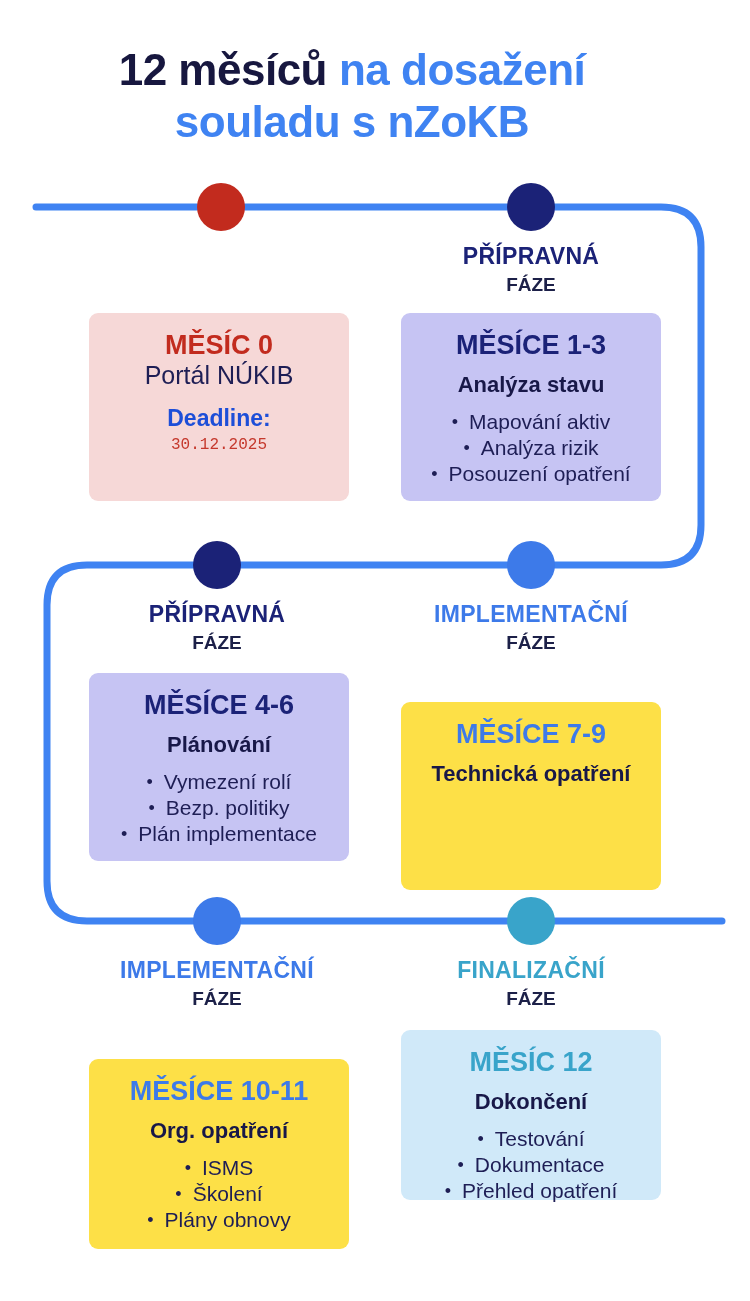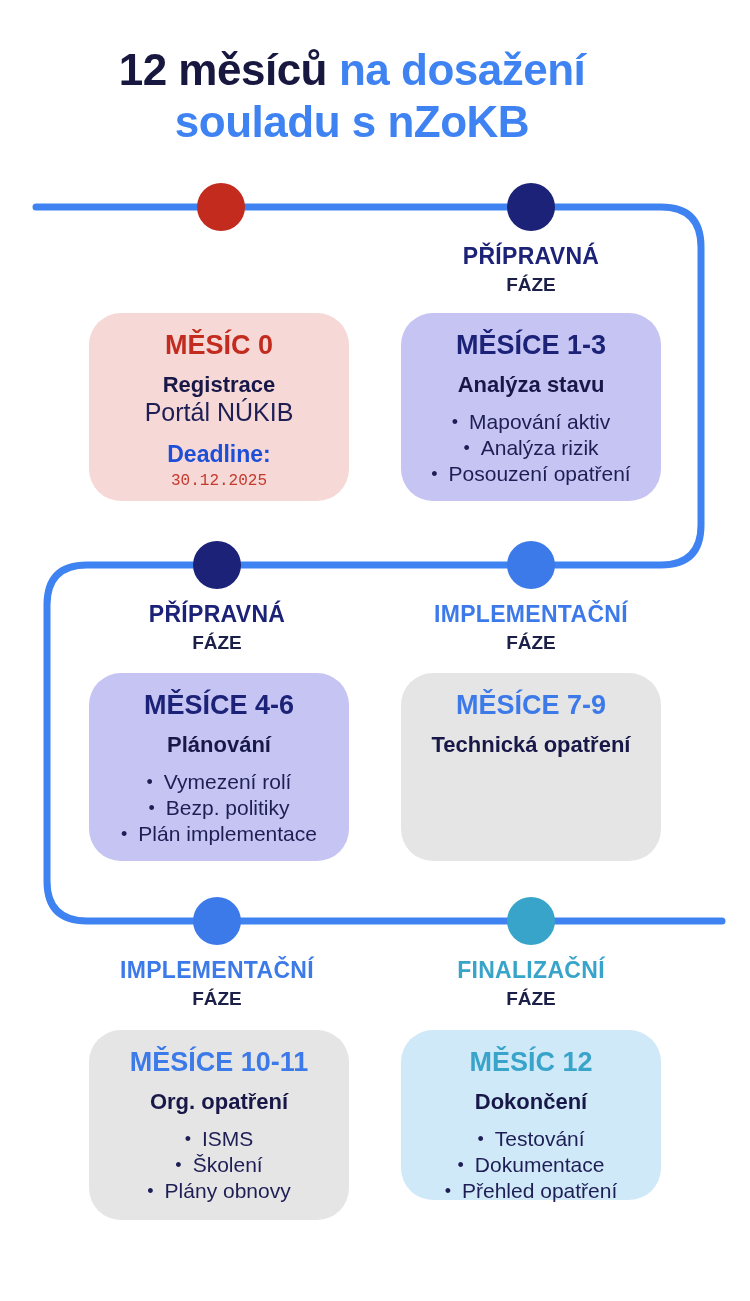--- a/index.html
+++ b/index.html
@@ -19,26 +19,26 @@
   
   .phase{position:absolute;width:300px;text-align:center;}
   .p-title{font-size:23px;font-weight:800;letter-spacing:0.3px;line-height:1.15;}
   .p-sub{font-size:19px;font-weight:700;color:#1c2048;margin-top:6px;line-height:1.1;}
   .c-red{color:#c22b1e;}
   .c-navy{color:#1b2277;}
   .c-blue{color:#3d7ae9;}
   .c-teal{color:#39a4ca;}
   
   .card{
-    position:absolute;width:260px;border-radius:32px;box-sizing:border-box;
+    position:absolute;width:260px;border-radius:9px;box-sizing:border-box;
     text-align:center;padding:14px 8px 0 8px;color:#1e1e55;
   }
   .bg-pink{background:#f6d8d7;}
   .bg-lavender{background:#c6c4f3;}
-  .bg-blue{background:#e5e5e5;}
+  .bg-blue{background:#fde047;margin-top:29px;}
   .bg-blue-light{background:#d0e9f9;}
   .c-title{font-size:27px;font-weight:800;line-height:1.2;margin-top:2px;}
   .c-sub{font-size:22px;font-weight:700;color:#181848;margin-top:11px;line-height:1.15;}
   .c-line{font-size:25px;font-weight:400;line-height:1.15;}
   .c-deadline-label{font-size:23px;font-weight:800;color:#1d4ed8;margin-top:15px;line-height:1.15;}
   .c-deadline-value{font-size:16px;font-weight:400;color:#c5382c;margin-top:4px;line-height:1.15;font-family:Liberation Mono, monospace;}
   .c-items{margin-top:11px;}
   .c-item{font-size:21px;font-weight:400;line-height:25px;}
   .blt{font-size:18px;margin-right:11px;vertical-align:1px;}
 </style>
@@ -80,21 +80,20 @@
     <div class="p-title c-blue">IMPLEMENTAČNÍ</div>
     <div class="p-sub">FÁZE</div>
   </div>
   <div class="phase" style="left:381px;top:957px;">
     <div class="p-title c-teal">FINALIZAČNÍ</div>
     <div class="p-sub">FÁZE</div>
   </div>
 
   <div class="card bg-pink" style="left:89px;top:313px;height:188px;">
     <div class="c-title c-red">MĚSÍC 0</div>
-    <div class="c-sub">Registrace</div>
     <div class="c-line">Portál NÚKIB</div>
     <div class="c-deadline-label">Deadline:</div>
     <div class="c-deadline-value">30.12.2025</div>
   </div>
 
   <div class="card bg-lavender" style="left:401px;top:313px;height:188px;">
     <div class="c-title c-navy">MĚSÍCE 1-3</div>
     <div class="c-sub">Analýza stavu</div>
     <div class="c-items">
       <div class="c-item"><span class="blt">•</span><span>Mapování aktiv</span></div>

